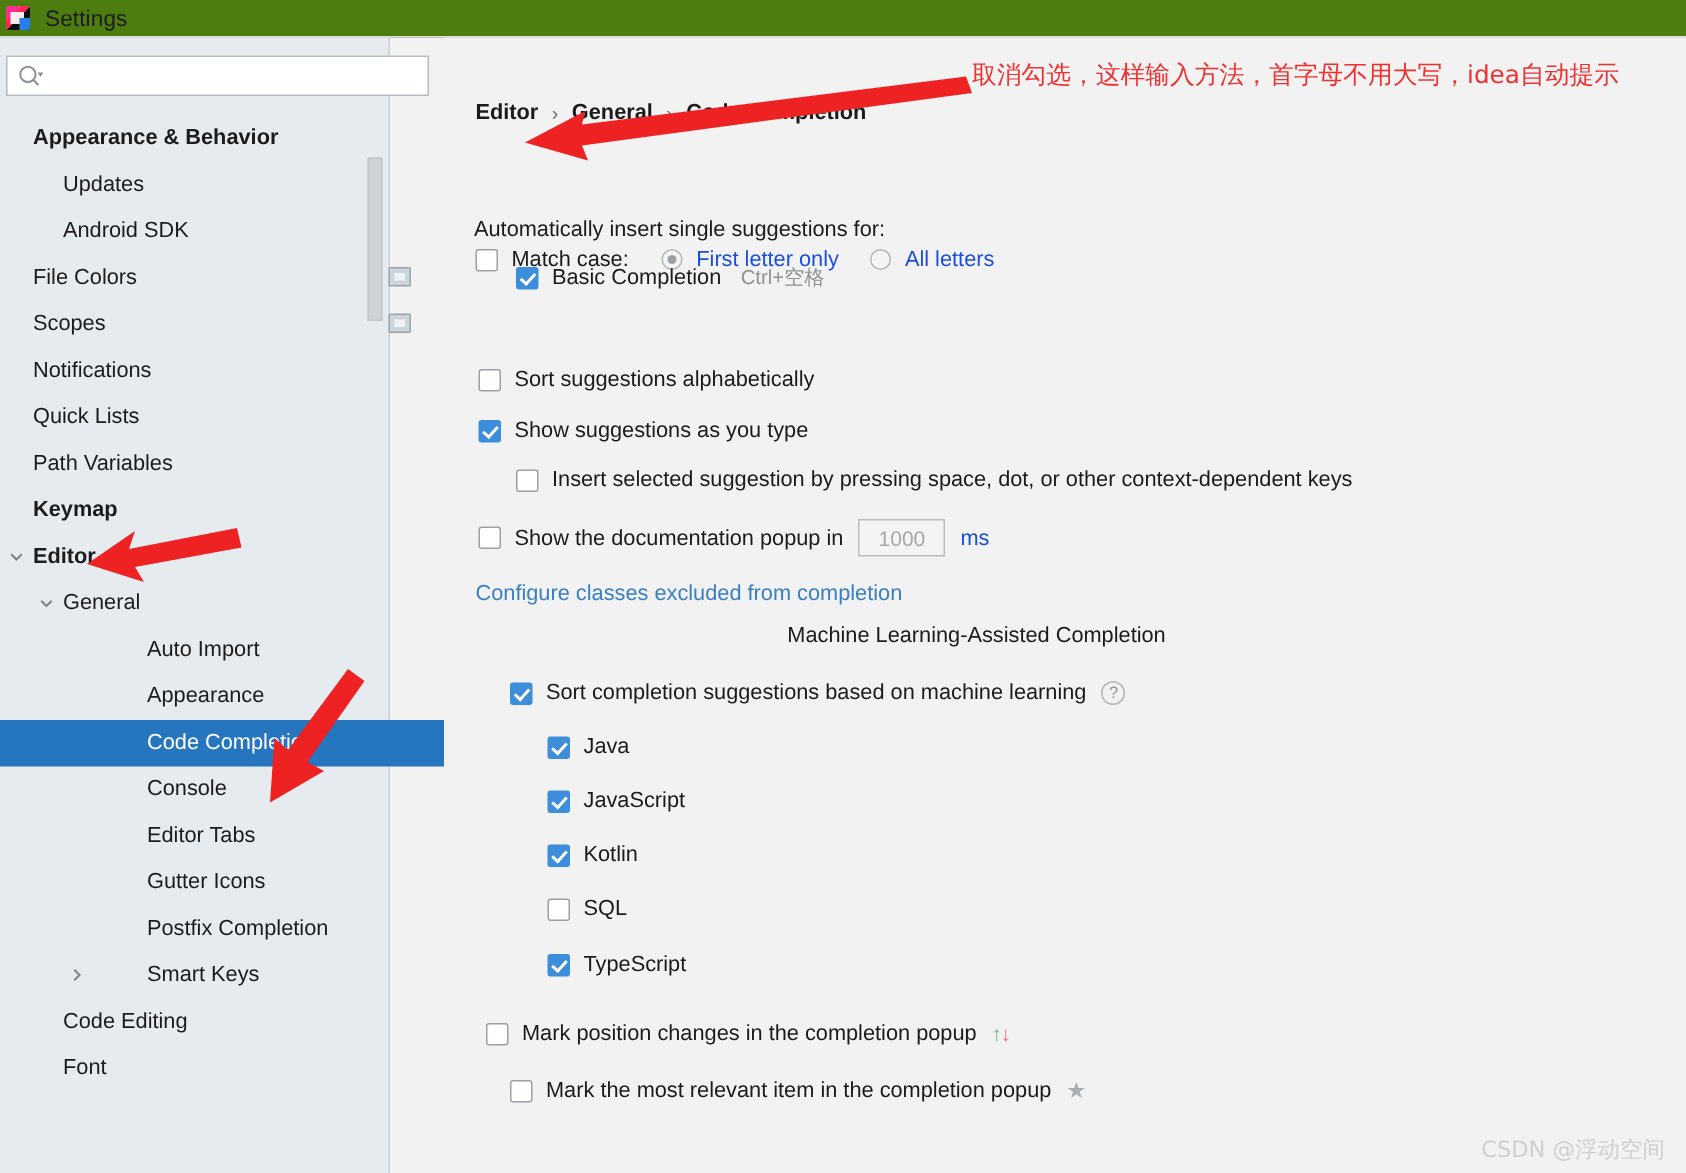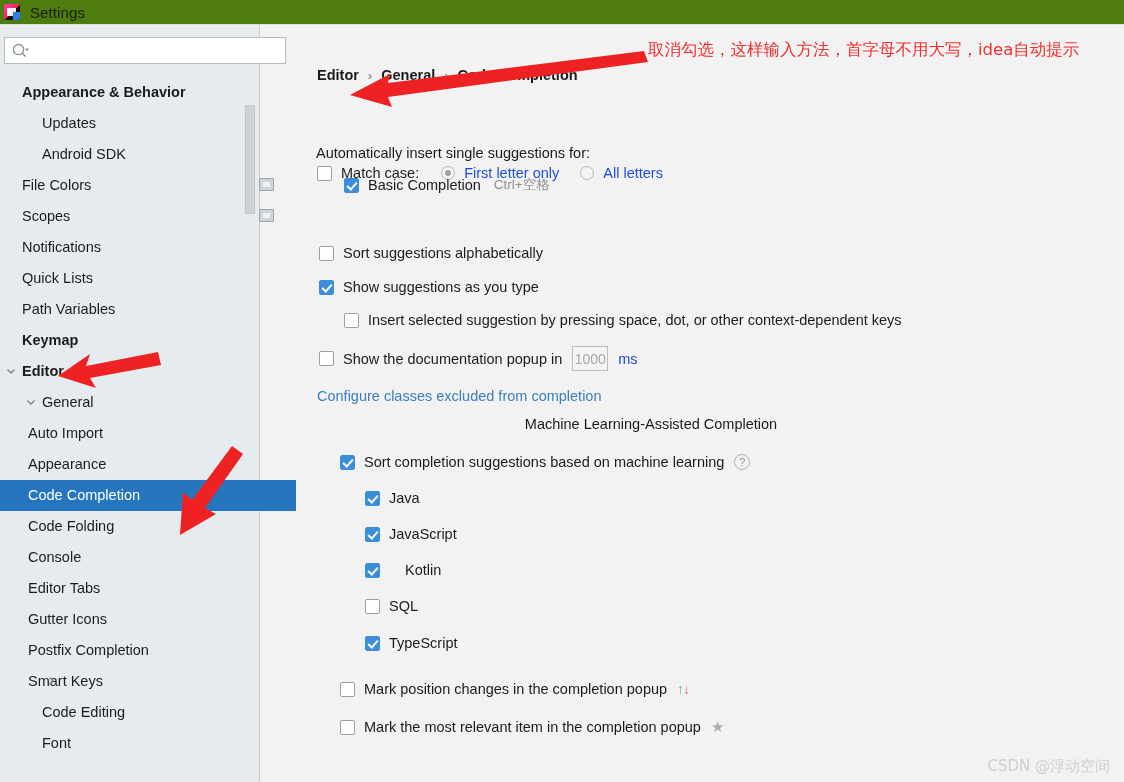--- a/index.html
+++ b/index.html
@@ -85,21 +85,21 @@
     white-space: nowrap;
   }
   .tree-item .lbl { line-height: 1; }
   .tree-item.bold .lbl { font-weight: bold; }
   .tree-item.selected {
     background: #2675bf;
   }
   .tree-item.selected .lbl { color: #ffffff; }
   .indent0 { padding-left: 22px; }
   .indent1 { padding-left: 42px; }
-  .indent2 { padding-left: 28px; }
+  .indent2 { padding-left: 98px; }
   .twisty {
     position: absolute;
     width: 12px; height: 12px;
   }
   .twisty svg { display: block; }
   .tw-l0 { left: 5px; }
   .tw-l1 { left: 25px; }
   .tw-l2 { left: 45px; }
   .scope-badge {
     position: absolute; right: 22px; top: 8px;
@@ -204,21 +204,21 @@
     flex-direction: column;
   }
   .sec .sec-title { font-size: 14.5px; color: #1b1b1b; white-space: nowrap; }
   .sec .sec-line {
     flex: 1 1 auto; height: 1px;
     background: #c8c8c8;
     margin-left: 12px;
   }
 
   .numbox {
-    width: 36px; height: 25px;
+    width: 58px; height: 25px;
     border: 1px solid #bcbcbc;
     background: #f4f4f4;
     margin-left: 10px;
     display: flex; align-items: center; justify-content: center;
     font-size: 14px; color: #a8a8a8;
     flex: 0 0 auto;
   }
   .unit { font-size: 14.5px; color: #1d4ed8; margin-left: 10px; }
 
   .help-ico {
@@ -329,23 +329,20 @@
           <span class="lbl">General</span>
         </div>
         <div class="tree-item indent2">
           <span class="lbl">Auto Import</span>
         </div>
         <div class="tree-item indent2">
           <span class="lbl">Appearance</span>
         </div>
         <div class="tree-item indent2 selected">
           <span class="lbl">Code Completion</span>
-        </div>
-        <div class="tree-item indent2">
-          <span class="lbl">Code Folding</span>
         </div>
         <div class="tree-item indent2">
           <span class="lbl">Console</span>
         </div>
         <div class="tree-item indent2">
           <span class="lbl">Editor Tabs</span>
         </div>
         <div class="tree-item indent2">
           <span class="lbl">Gutter Icons</span>
         </div>
@@ -443,34 +440,34 @@
     </div>
 
     <div class="row" style="left:68px; top:465px;">
       <div class="cb on"></div>
       <span class="lbl-txt">Java</span>
     </div>
     <div class="row" style="left:68px; top:501px;">
       <div class="cb on"></div>
       <span class="lbl-txt">JavaScript</span>
     </div>
-    <div class="row" style="left:68px; top:537px;gap:16px;">
+    <div class="row" style="left:68px; top:537px;">
       <div class="cb on"></div>
       <span class="lbl-txt">Kotlin</span>
     </div>
     <div class="row" style="left:68px; top:573px;">
       <div class="cb"></div>
       <span class="lbl-txt">SQL</span>
     </div>
     <div class="row" style="left:68px; top:610px;">
       <div class="cb on"></div>
       <span class="lbl-txt">TypeScript</span>
     </div>
 
-    <div class="row" style="left:43px; top:656px;">
+    <div class="row" style="left:27px; top:656px;">
       <div class="cb"></div>
       <span class="lbl-txt">Mark position changes in the completion popup</span>
       <span class="arrow-pair">
         <span class="arr-up">↑</span><span class="arr-dn">↓</span>
       </span>
     </div>
 
     <div class="row" style="left:43px; top:693px;">
       <div class="cb"></div>
       <span class="lbl-txt">Mark the most relevant item in the completion popup</span>

